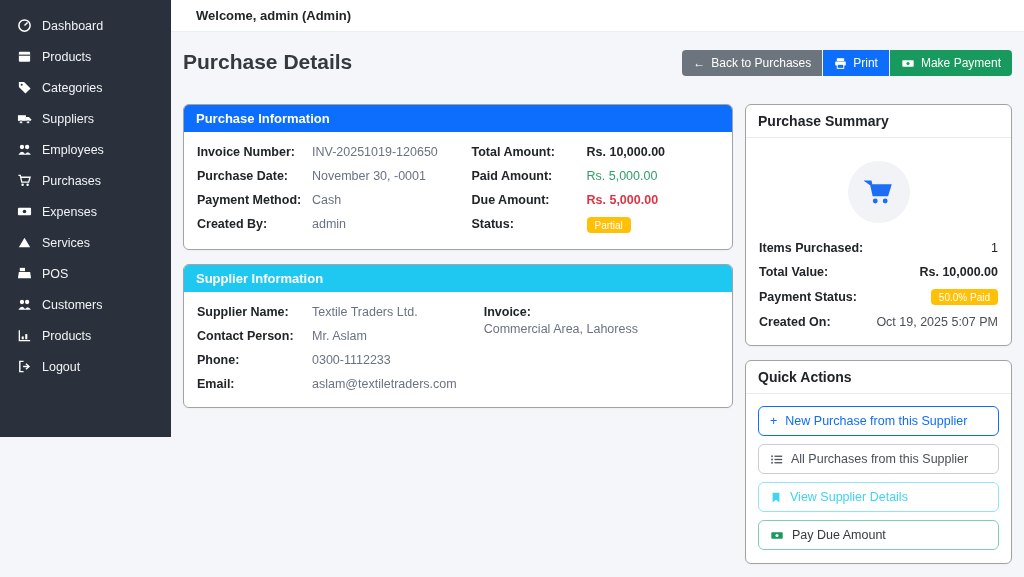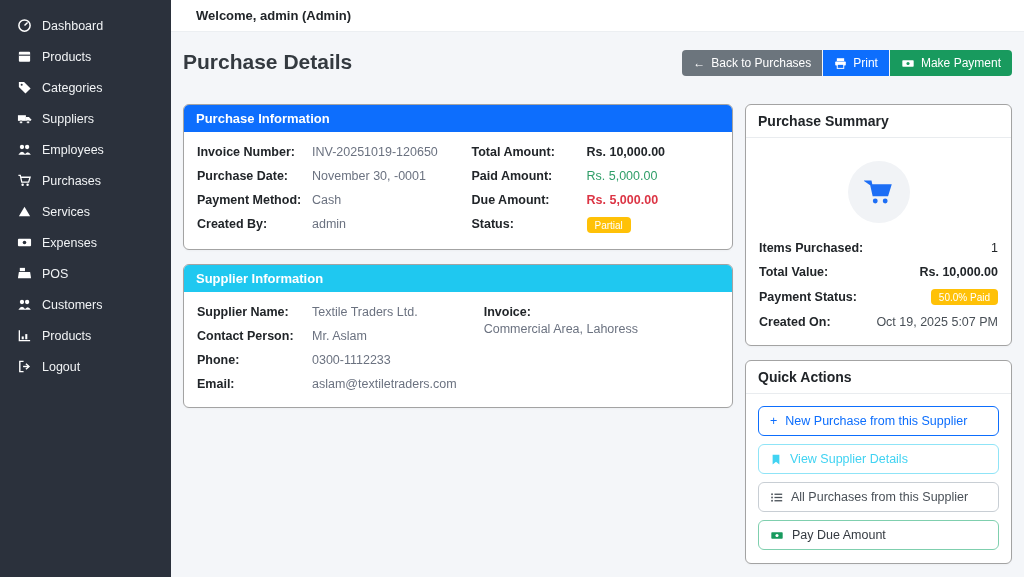--- a/index.html
+++ b/index.html
@@ -1,20 +1,20 @@
 <!DOCTYPE html>
 <html><head>
 <meta charset="utf-8">
 <style>
   * { margin:0; padding:0; box-sizing:border-box; }
   html,body { width:1024px; height:577px; overflow:hidden; }
   body { display:flex; font-family:"Liberation Sans", sans-serif; background:#f4f6f9; }
 
   
-  .sidebar { width:171px; min-width:171px; background:#2b313c; color:#f1f3f5; padding-top:10px; height:577px; }
+  .sidebar { width:171px; min-width:171px; background:#2b313c; color:#f1f3f5; padding-top:10px; height:437px; }
   .side-item { display:flex; align-items:center; gap:10px; padding:8px 17px; font-size:12.5px; cursor:pointer; }
   .side-item svg { flex:none; }
   .side-label { white-space:nowrap; }
 
   
   .main { flex:1; display:flex; flex-direction:column; overflow:hidden; }
   .topbar { background:#fff; border-bottom:1px solid #eceff2; padding:8px 25px; font-size:13px; font-weight:bold; color:#212529; }
   .content { padding:8px 12px 0 12px; overflow:hidden; }
 
   .page-head { display:flex; justify-content:space-between; align-items:flex-start; margin:10px 0 16px 0; }
@@ -110,30 +110,30 @@
   <div class="side-item">
     <svg width="15" height="15" viewBox="0 0 16 16">
         <path d="M1.5 2.5 h2 l1.6 7.2 h7.3 l1.6 -5.2 h-9.6" fill="none" stroke="#fff" stroke-width="1.4"></path>
         <circle cx="6" cy="12.6" r="1.3" fill="#fff"></circle>
         <circle cx="11.3" cy="12.6" r="1.3" fill="#fff"></circle>
       </svg>
     <span class="side-label">Purchases</span>
   </div>
   <div class="side-item">
     <svg width="15" height="15" viewBox="0 0 16 16">
-        <path d="M8 3 L14 13 H2 Z" fill="#fff"></path>
-      </svg>
-    <span class="side-label">Services</span>
-  </div>
-  <div class="side-item">
-    <svg width="15" height="15" viewBox="0 0 16 16">
         <rect x="1" y="4" width="14" height="8" rx="1" fill="#fff"></rect>
         <circle cx="8" cy="8" r="1.9" fill="#2b313c"></circle>
       </svg>
     <span class="side-label">Expenses</span>
+  </div>
+  <div class="side-item">
+    <svg width="15" height="15" viewBox="0 0 16 16">
+        <path d="M8 3 L14 13 H2 Z" fill="#fff"></path>
+      </svg>
+    <span class="side-label">Services</span>
   </div>
   <div class="side-item">
     <svg width="15" height="15" viewBox="0 0 16 16">
         <rect x="3" y="2" width="5.5" height="3.5" fill="#fff"></rect>
         <path d="M2 6.5 h12 l1 6.5 h-14 z" fill="#fff"></path>
       </svg>
     <span class="side-label">POS</span>
   </div>
   <div class="side-item">
     <svg width="15" height="15" viewBox="0 0 16 16">
@@ -305,36 +305,36 @@
           </div>
         </div>
 
         <div class="card">
           <div class="card-hp">Quick Actions</div>
           <div class="qa-body">
             <button class="qa-btn qa-blue">
               <span>+</span>
               <span>New Purchase from this Supplier</span>
             </button>
-            <button class="qa-btn qa-cyan">
-              <svg width="12" height="13" viewBox="0 0 16 16">
-                  <path d="M3.5 1.5 h9 V14.5 L8 11 3.5 14.5 z" fill="#41d3f2"></path>
-                </svg>
-              <span>View Supplier Details</span>
-            </button>
             <button class="qa-btn qa-gray">
               <svg width="13" height="13" viewBox="0 0 16 16">
                   <circle cx="2.5" cy="4" r="1.1" fill="#495057"></circle>
                   <circle cx="2.5" cy="8" r="1.1" fill="#495057"></circle>
                   <circle cx="2.5" cy="12" r="1.1" fill="#495057"></circle>
                   <rect x="5.5" y="3.2" width="9.5" height="1.6" fill="#495057"></rect>
                   <rect x="5.5" y="7.2" width="9.5" height="1.6" fill="#495057"></rect>
                   <rect x="5.5" y="11.2" width="9.5" height="1.6" fill="#495057"></rect>
                 </svg>
               <span>All Purchases from this Supplier</span>
+            </button>
+            <button class="qa-btn qa-cyan">
+              <svg width="12" height="13" viewBox="0 0 16 16">
+                  <path d="M3.5 1.5 h9 V14.5 L8 11 3.5 14.5 z" fill="#41d3f2"></path>
+                </svg>
+              <span>View Supplier Details</span>
             </button>
             <button class="qa-btn qa-teal">
               <svg width="14" height="13" viewBox="0 0 16 16">
                   <rect x="1" y="4" width="14" height="8" rx="1" fill="#189a5e"></rect>
                   <circle cx="8" cy="8" r="1.9" fill="#fff"></circle>
                 </svg>
               <span>Pay Due Amount</span>
             </button>
           </div>
         </div>

